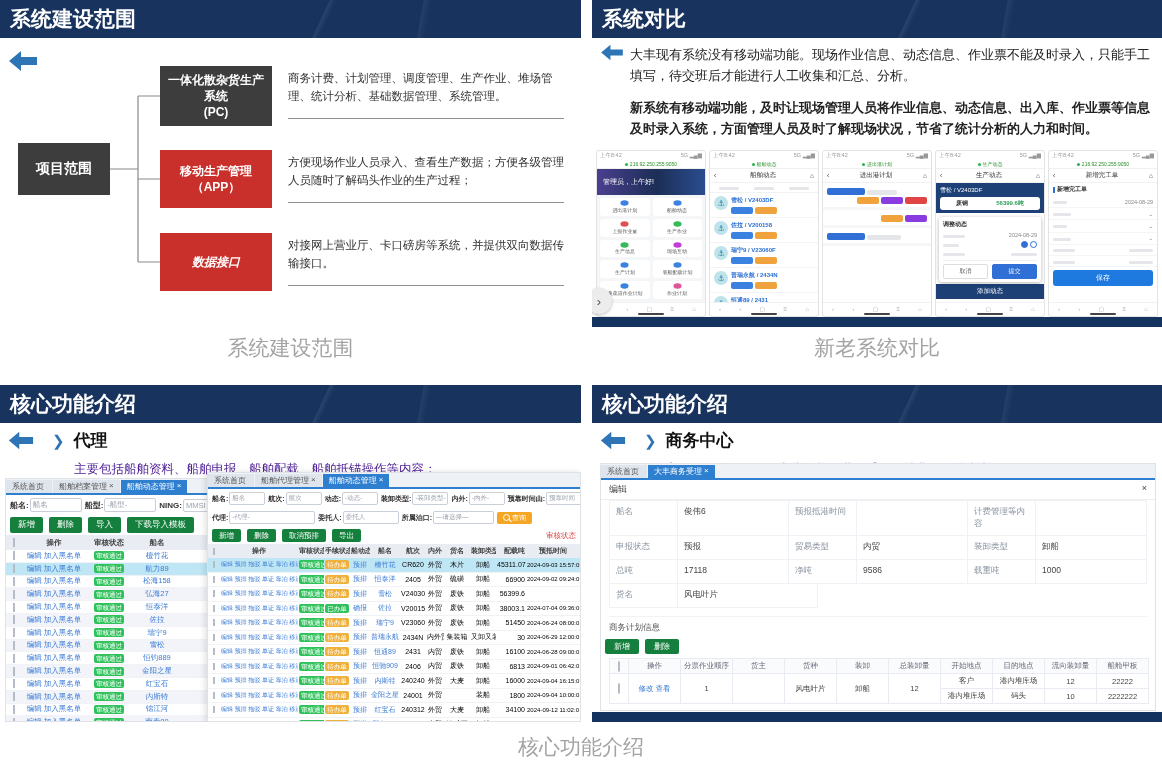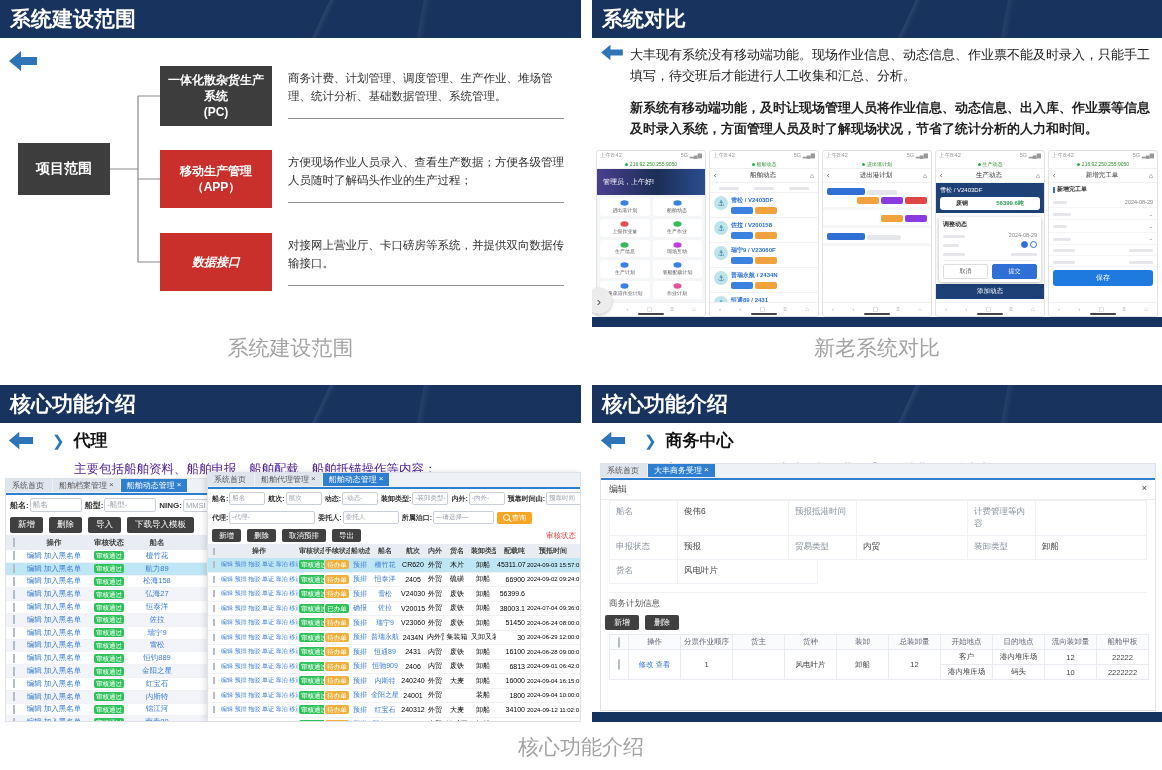--- a/index.html
+++ b/index.html
@@ -76,27 +76,27 @@
   .frow{display:flex;justify-content:space-between;align-items:center;padding:2.6px 4px;border-bottom:1px solid #f5f5f5;font-size:5.5px;color:#888;}
   .fsec{display:flex;align-items:center;gap:2px;padding:2px 4px;font-size:6px;color:#333;font-weight:bold;}
   .fsec::before{content:"";width:2px;height:6px;background:#2f6fd6;}
   .save{margin:3px 4px;background:#1f7ae0;color:#fff;text-align:center;border-radius:3px;padding:3px 0;font-size:7px;}
   .float-btn{position:absolute;left:-6px;top:288px;width:26px;height:26px;border-radius:50%;background:#ececec;color:#555;display:flex;align-items:center;justify-content:center;font-size:13px;box-shadow:0 1px 3px rgba(0,0,0,.25);z-index:3;}
   
   .sech{position:absolute;left:52px;top:44px;font-size:17px;font-weight:bold;color:#111;display:flex;gap:9px;align-items:center;}
   .sech .chev{color:#2e75b6;font-size:15px;}
   .secd{position:absolute;left:74px;top:76px;font-size:12.5px;color:#4c1d95;}
   .panel{position:absolute;background:#fff;border:1px solid #dfe3e8;box-sizing:border-box;overflow:hidden;}
-  .ptabs{display:flex;gap:1px;background:#eef1f5;border-bottom:2px solid #2f7fd0;font-size:8px;height:14px;align-items:flex-start;}
+  .ptabs{display:flex;gap:1px;background:#eef1f5;border-bottom:2px solid #2f7fd0;font-size:8px;height:14px;align-items:center;}
   .ptab{background:#dfe5ec;padding:1px 6px 1px;color:#555;white-space:nowrap;display:flex;gap:2px;}
   .ptab:last-child{background:#2f7fd0;color:#fff;}
   .fbar{display:flex;align-items:center;gap:3px;padding:3px 4px;font-size:8px;color:#333;white-space:nowrap;overflow:hidden;}
   .fitem{display:flex;align-items:center;gap:1px;white-space:nowrap;}
   .finput{border:1px solid #c9cfd8;border-radius:2px;color:#9aa2ad;background:#fff;font-size:7.5px;padding:1px 2px;overflow:hidden;}
-  .btn{background:#404040;color:#fff;border-radius:2px;font-size:8.5px;padding:2px 8px;white-space:nowrap;border:none;}
+  .btn{background:#15803d;color:#fff;border-radius:2px;font-size:8.5px;padding:2px 8px;white-space:nowrap;border:none;}
   .btn.orange{background:#f5a623;display:flex;align-items:center;gap:2px;}
   .btns{display:flex;gap:6px;padding:2px 4px;align-items:center;}
   .legend{margin-left:auto;color:#e04444;font-size:7.5px;}
   .mag{width:5px;height:5px;border:1.4px solid #fff;border-radius:50%;position:relative;display:inline-block;}
   .mag::after{content:"";position:absolute;width:4px;height:1.4px;background:#fff;transform:rotate(45deg);right:-3px;bottom:-1px;}
   .thead,.trow{display:flex;align-items:center;}
   .thead{background:#e9edf3;font-weight:bold;color:#444;}
   .cell{overflow:hidden;white-space:nowrap;box-sizing:border-box;padding:0 1px;text-align:center;}
   .chk{width:7px;height:7px;border:1px solid #b6bcc6;border-radius:1px;margin:0 auto;background:#fff;}
   .lnk{color:#3a7bd5;}
@@ -977,20 +977,29 @@
         <div class="fgrow">
 
         <div class="fgl">申报状态</div>
             <div class="fgv">预报</div>
             <div class="fgl">贸易类型</div>
             <div class="fgv">内贸</div>
             <div class="fgl">装卸类型</div>
             <div class="fgv">卸船</div>
           </div>
         <div class="fgrow">
+
+        <div class="fgl">总吨</div>
+            <div class="fgv">17118</div>
+            <div class="fgl">净吨</div>
+            <div class="fgv">9586</div>
+            <div class="fgl">载重吨</div>
+            <div class="fgv">1000</div>
+          </div>
+        <div class="fgrow">
           <div class="fgl">货名</div>
           <div class="fgv4">风电叶片</div>
           <div class="fgfill"></div>
         </div>
       </div>
       <div class="sect2">商务计划信息</div>
       <div class="btns">
 
       <span class="btn" style="font-size:8px;padding:2px 9px">新增</span>
           <span class="btn" style="font-size:8px;padding:2px 9px">删除</span>

